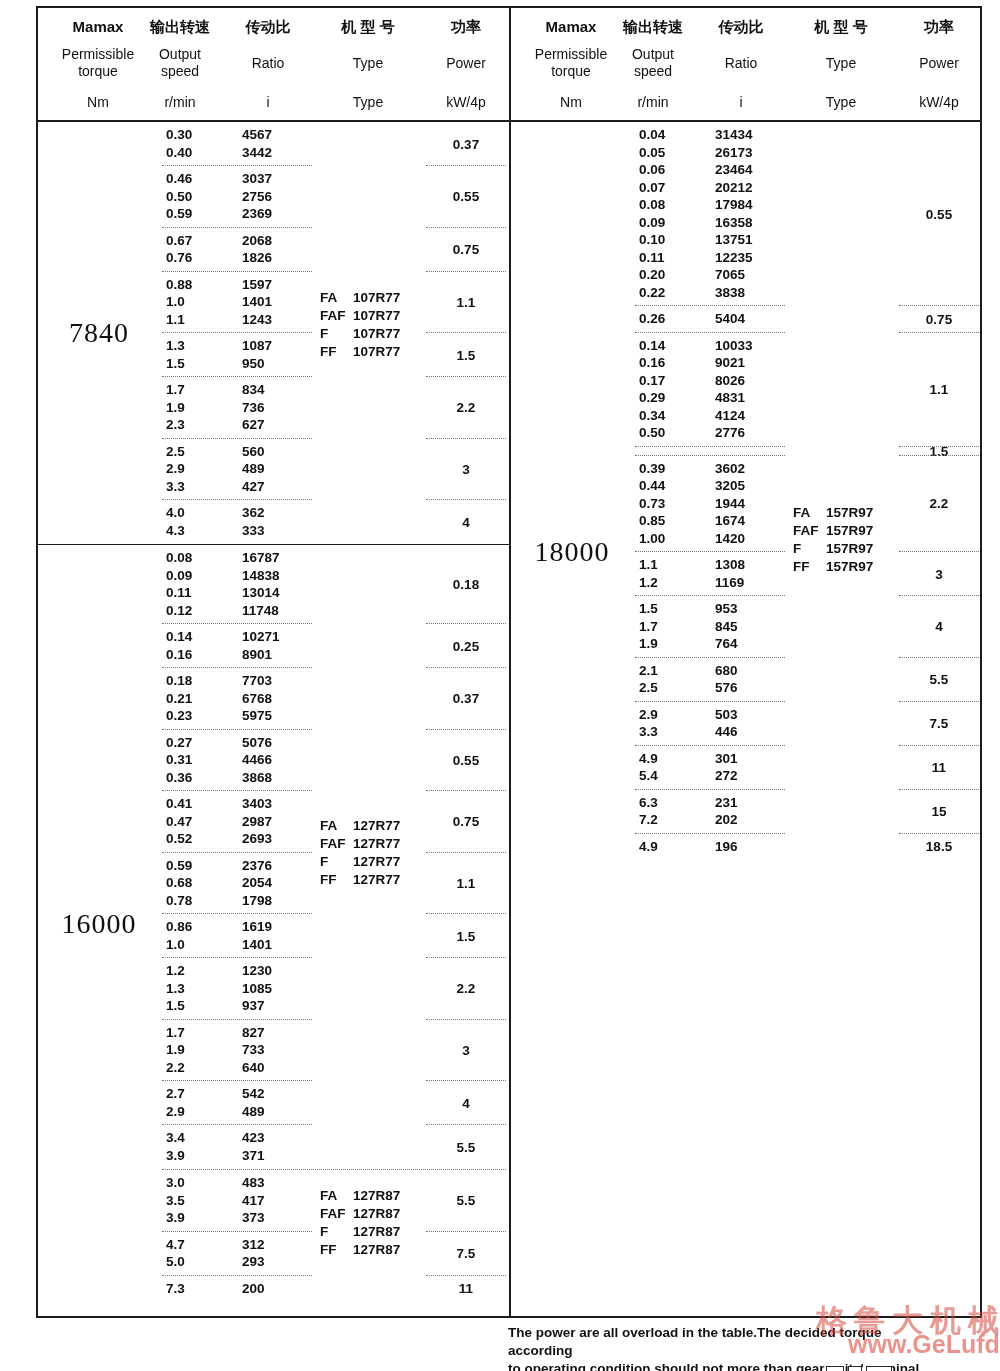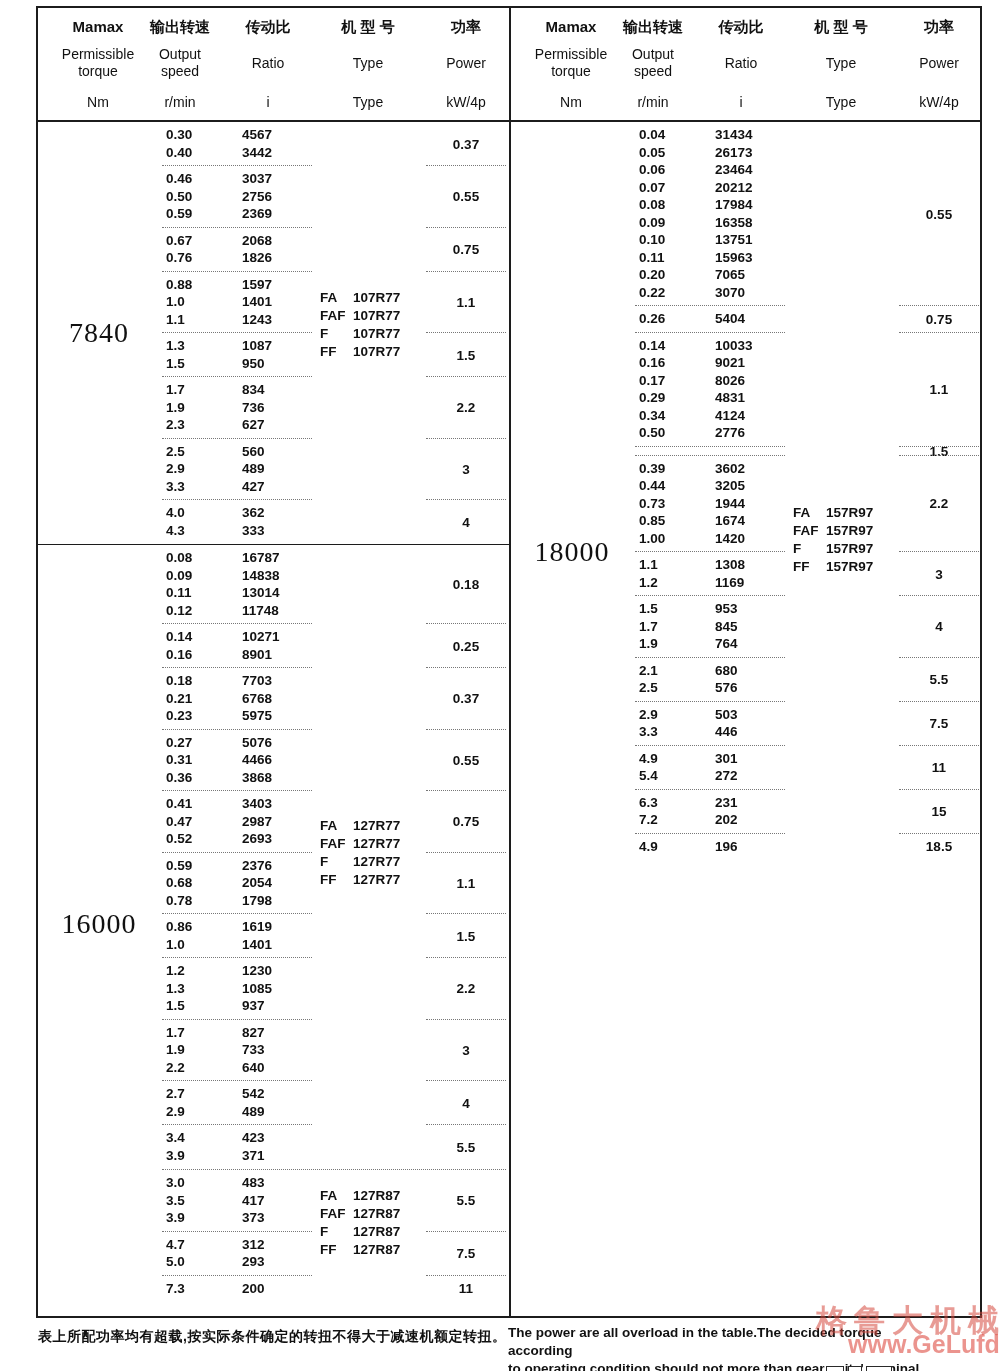--- a/index.html
+++ b/index.html
@@ -609,29 +609,29 @@
                   <div class="row">
                     <span class="speed">0.09</span>
                     <span class="ratio">16358</span>
                   </div>
                   <div class="row">
                     <span class="speed">0.10</span>
                     <span class="ratio">13751</span>
                   </div>
                   <div class="row">
                     <span class="speed">0.11</span>
-                    <span class="ratio">15963</span>
+                    <span class="ratio">12235</span>
                   </div>
                   <div class="row">
                     <span class="speed">0.20</span>
                     <span class="ratio">7065</span>
                   </div>
                   <div class="row">
                     <span class="speed">0.22</span>
-                    <span class="ratio">3070</span>
+                    <span class="ratio">3838</span>
                   </div>
                 </div>
                 <div class="pw">
                   <span>0.55</span>
                 </div>
               </div>
               <div class="block">
                 <div class="sr">
                   <div class="row">
                     <span class="speed">0.26</span>
@@ -827,21 +827,20 @@
                   <span class="type-prefix">FF</span>
                   <span class="type-model">157R97</span>
                 </div>
               </div>
             </div>
           </div>
         </div>
     </div>
   </div>
 
-  <div class="footer-zh">表上所配功率均有超载,按实际条件确定的转扭不得大于减速机额定转扭。</div>
   <div class="footer-en">
     <div>The power are all overload in the table.The decided torque according</div>
     <div>to operating condition should not more than gear units' nominal torque.</div>
   </div>
 
   <div class="wm-cn">格鲁大机械</div>
   <div class="wm-url">www.GeLufd.Com</div>
   <div class="stamp s1"></div>
   <div class="stamp s2"></div>
   <div class="stamp s3"></div>

